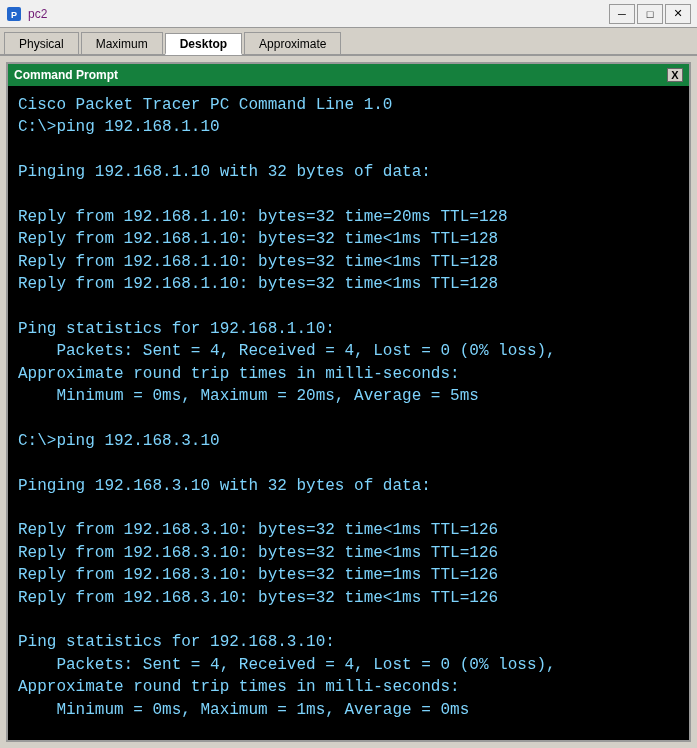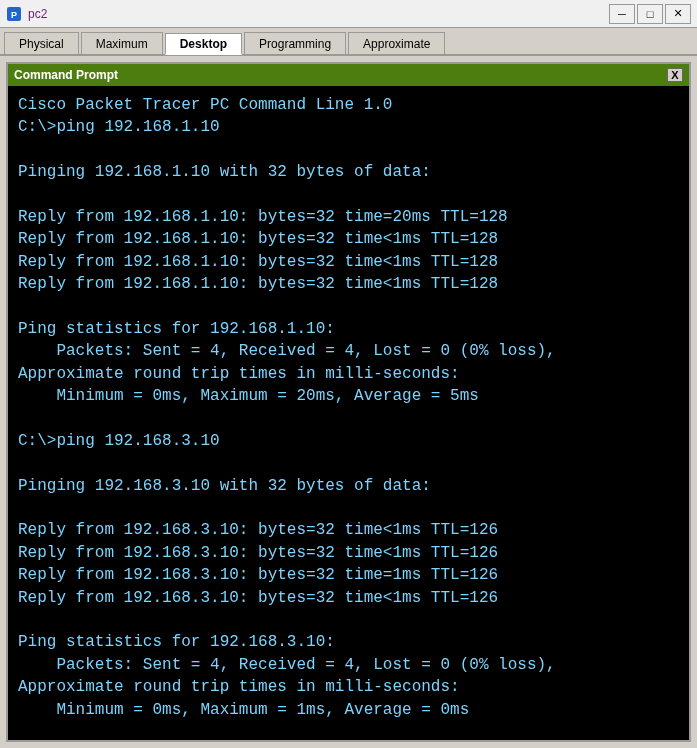--- a/index.html
+++ b/index.html
@@ -96,21 +96,21 @@
     .cmd-window {
       display: flex;
       flex-direction: column;
       height: 100%;
       border: 2px solid #999;
     }
     .cmd-titlebar {
       display: flex;
       align-items: center;
       justify-content: space-between;
-      background: #4d7c0f;
+      background: #15803d;
       color: #fff;
       padding: 2px 6px;
       height: 22px;
       font-size: 12px;
       font-weight: bold;
     }
     .cmd-close-btn {
       width: 16px;
       height: 14px;
       background: #d4d0c8;
@@ -150,21 +150,20 @@
     <button class="title-btn">─</button>
     <button class="title-btn">□</button>
     <button class="title-btn close">✕</button>
   </div>
 </div>
 
 <div class="tab-bar">
   <div class="tab">Physical</div>
   <div class="tab">Maximum</div>
   <div class="tab active">Desktop</div>
-  <div class="tab">Programming</div>
   <div class="tab">Approximate</div>
 </div>
 
 <div class="main-content">
   <div class="cmd-window">
     <div class="cmd-titlebar">
       <span>Command Prompt</span>
       <div class="cmd-close-btn">X</div>
     </div>
     <div class="cmd-body" id="cmd-body">Cisco Packet Tracer PC Command Line 1.0

